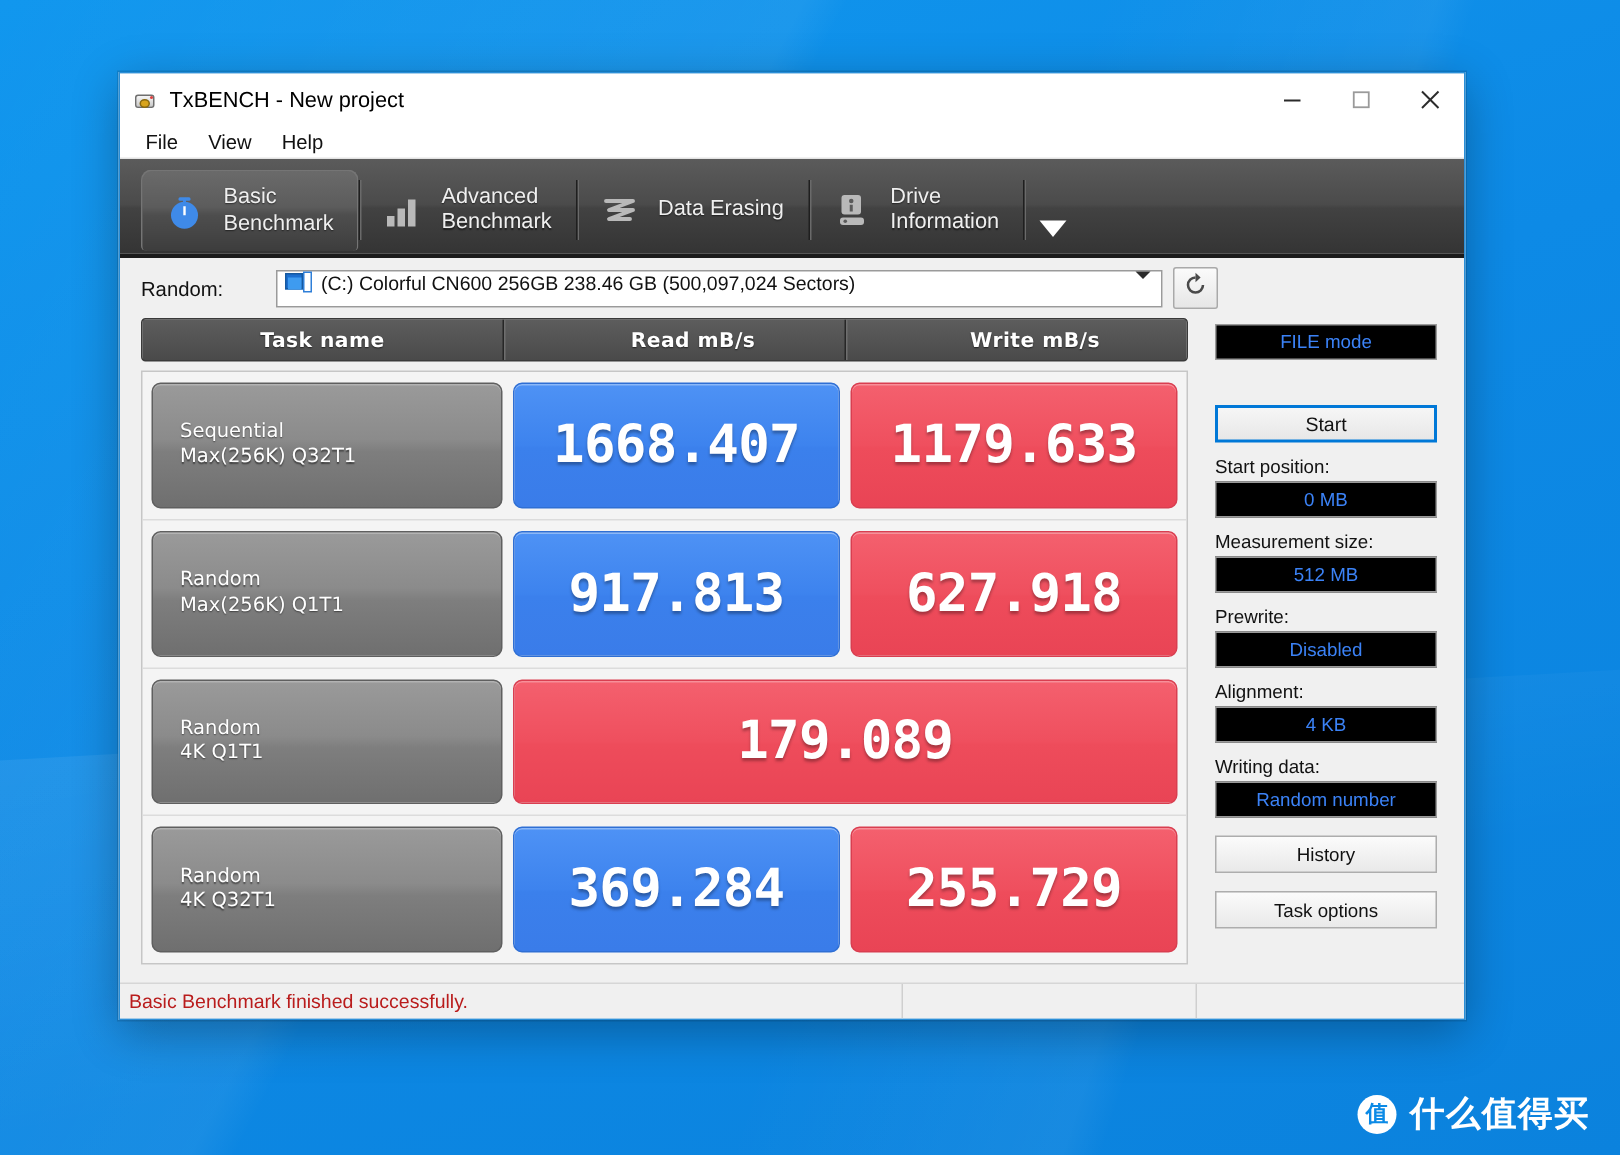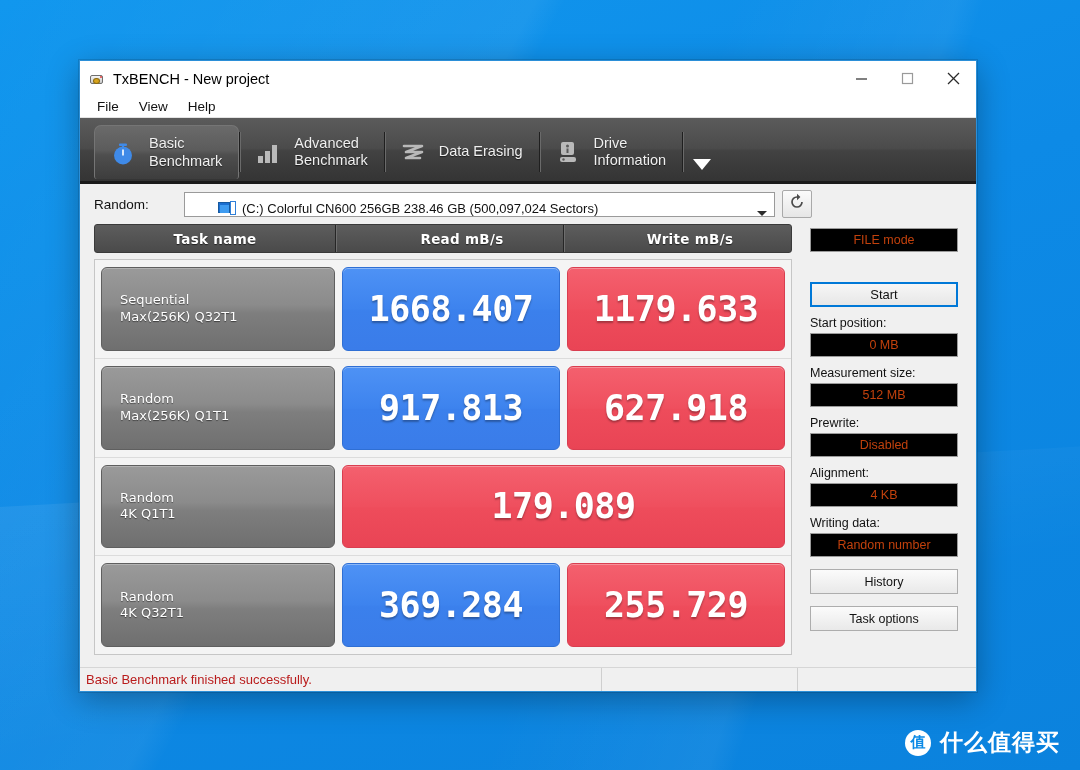--- a/index.html
+++ b/index.html
@@ -43,21 +43,21 @@
     line-height: 1;
   }
   #watermark .wm-text {
     font-size: 23px; font-weight: bold; letter-spacing: 1px;
     font-family: "DejaVu Sans", sans-serif;
     white-space: nowrap;
   }
 
   
   #window {
-    position: absolute; left: 79px; top: 60px;
+    position: absolute; left: 79px; top: 48px;
     width: 898px; height: 632px;
     background: #f0f0f0;
     border: 1px solid #2b8fd8;
     box-shadow: 0 0 0 1px rgba(0,0,0,0.12), 0 8px 30px rgba(0,0,0,0.30);
     display: flex; flex-direction: column;
     overflow: hidden;
   }
 
   
   #titlebar {
@@ -157,24 +157,23 @@
     flex: 0 0 auto;
     height: 40px;
     display: flex; align-items: center;
     padding: 0 0 0 14px;
     background: #f0f0f0;
   }
   #drive-label { font-size: 13.5px; color: #111; width: 90px; flex:0 0 auto;}
   #drive-select {
     flex: 1 1 auto; height: 25px;
     background: #ffffff; border: 1px solid #9a9a9a;
-    display: flex; align-items: flex-end;
+    display: flex; align-items: flex-start;
     margin-right: 7px; max-width: 591px;
     position: relative;
-    padding-left: 28px;
   }
   #drive-icon {
     width: 18px; height: 15px; margin: 0 6px 0 5px; position: relative; flex:0 0 auto;
   }
   #drive-icon .dv-screen {
     position:absolute; left:0; top:1px; width:12px; height:11px;
     background:#1b6fd0; border:1px solid #16599f;
   }
   #drive-icon .dv-screen-in {
     position:absolute; left:1px; top:2px; width:9px; height:8px; background:#3e9bf0;
@@ -281,21 +280,21 @@
     background: linear-gradient(180deg,#f4606e 0%, #ef4f5e 50%, #ee4c5b 52%, #e94455 100%);
     border: 1px solid #d93e50;
     box-shadow: inset 0 1px 0 rgba(255,255,255,0.30);
   }
 
   
   .rp-black {
     height: 24px; background: #000000;
     border: 1px solid #9a9a9a;
     display: flex; align-items: center; justify-content: center;
-    font-size: 12.5px; color: #c2410c;
+    font-size: 12.5px; color: #3b82f6;
   }
   .rp-label {
     font-size: 12.5px; color: #111;
     margin: 9px 0 3px 0;
   }
   #filemode-wrap { padding-top: 4px; }
   #start-btn {
     height: 25px; margin-top: 30px;
     background: linear-gradient(#f6f6f6,#e7e7e7);
     border: 2px solid #0078d7;

